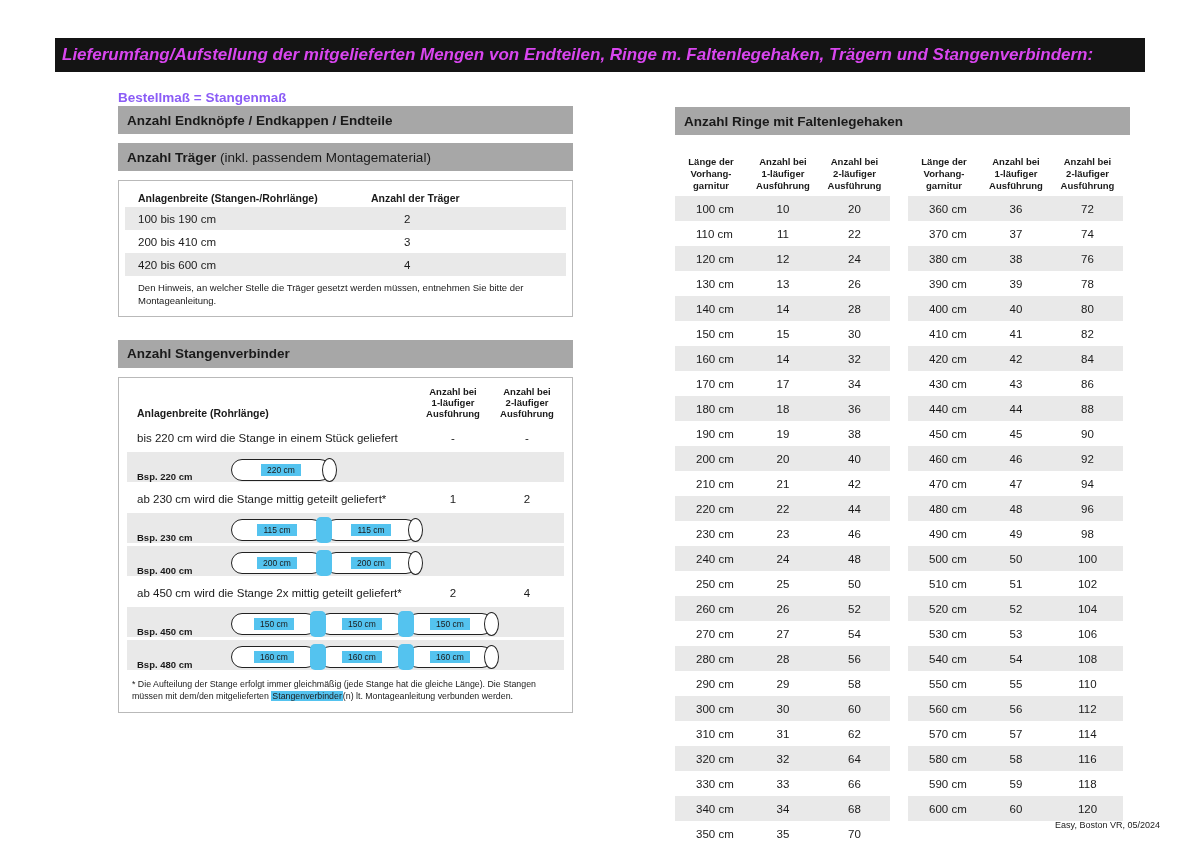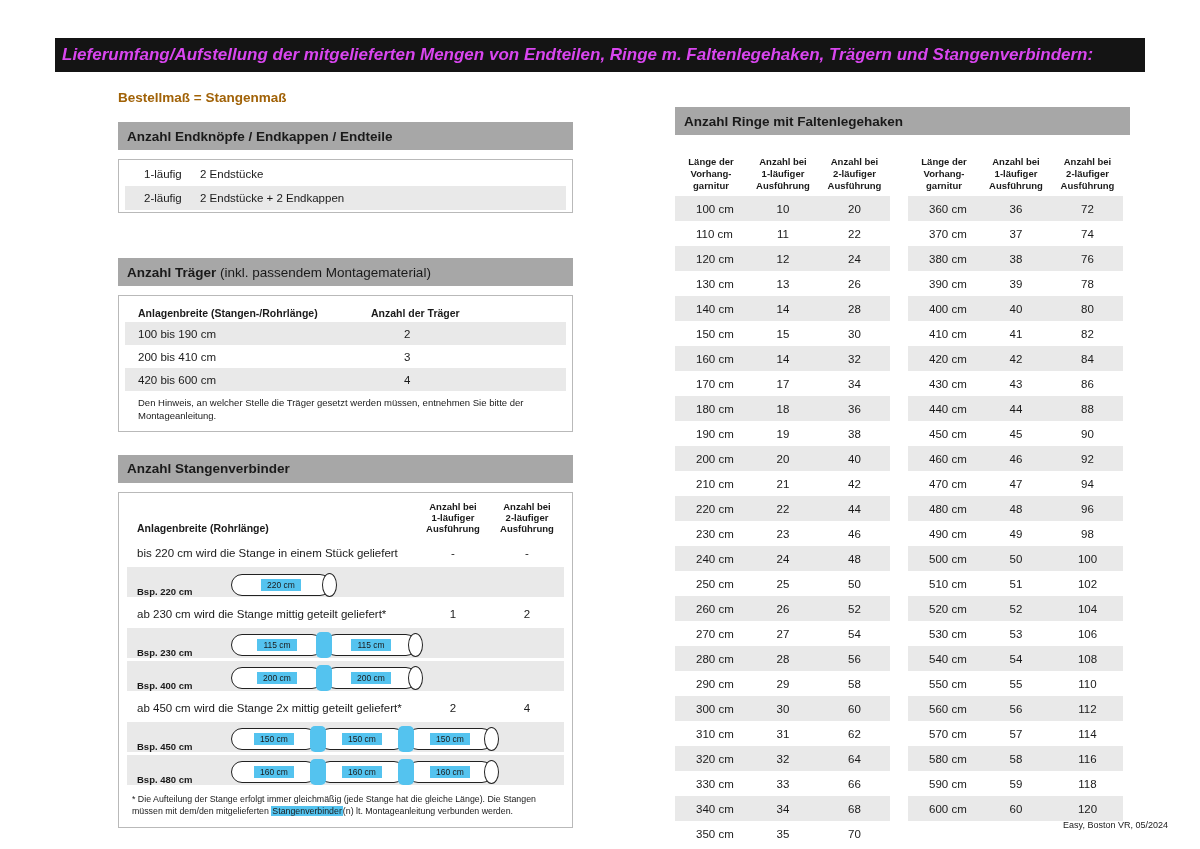--- a/index.html
+++ b/index.html
@@ -4,21 +4,21 @@
 <style>
   html,body{margin:0;padding:0}
   body{width:1200px;height:849px;position:relative;background:#fff;
        font-family:"Liberation Sans",sans-serif;color:#1a1a1a;overflow:hidden}
 
   .titlebar{position:absolute;left:55px;top:38px;width:1090px;height:34px;background:#141414;
             color:#d946ef;font-weight:bold;font-style:italic;font-size:17px;display:flex;
             align-items:center;padding-left:7px;box-sizing:border-box;white-space:nowrap}
 
   .left-col{position:absolute;left:118px;top:90px;width:455px}
-  .subtitle{color:#a16207;font-weight:bold;font-size:13.5px;margin:0 0 17px 0}
+  .subtitle{color:#8b5cf6;font-weight:bold;font-size:13.5px;margin:0 0 1px 0}
 
   .section-bar{background:#a7a7a7;height:28px;display:flex;align-items:center;padding-left:9px;
                font-size:13.5px;margin-bottom:9px;box-sizing:border-box;white-space:pre}
   .section-bar b{font-weight:bold}
   .section-bar .normal{font-weight:normal}
 
   .box{border:1px solid #b9b9b9;background:#fff;box-sizing:border-box}
 
   .endteile-box{padding:2px 6px;margin-bottom:45px}
   .kv-row{display:flex;align-items:center;height:24px;font-size:11.5px}
@@ -65,45 +65,33 @@
   .ring-header{display:flex;align-items:flex-end;padding-bottom:4px;font-weight:bold;font-size:9.5px;
                line-height:1.25;text-align:center;min-height:48px}
   .ring-h{width:72px}
   .ring-h:last-child{width:71px}
   .ring-row{display:flex;align-items:center;height:25px;font-size:11.5px}
   .ring-row.stripe{background:#e9e9e9}
   .ring-len{width:72px;padding-left:21px;box-sizing:border-box}
   .ring-c2{width:72px;text-align:center}
   .ring-c3{width:71px;text-align:center}
 
-  .footer{position:absolute;right:32px;top:820px;font-size:9px}
+  .footer{position:absolute;right:40px;top:820px;font-size:9px}
 </style>
 </head>
 <body>
 
 <div class="titlebar">Lieferumfang/Aufstellung der mitgelieferten Mengen von Endteilen, Ringe m. Faltenlegehaken, Trägern und Stangenverbindern:</div>
 
 <div class="left-col">
 
   <div class="subtitle">Bestellmaß = Stangenmaß</div>
 
   <div class="section-bar">
     <b>Anzahl Endknöpfe / Endkappen / Endteile</b>
-  </div>
-  <div class="box endteile-box">
-    <div>
-        <div class="kv-row">
-          <span class="kv-label">1-läufig</span>
-          <span class="kv-value">2 Endstücke</span>
-        </div>
-        <div class="kv-row stripe">
-          <span class="kv-label">2-läufig</span>
-          <span class="kv-value">2 Endstücke + 2 Endkappen</span>
-        </div>
-      </div>
   </div>
 
   <div class="section-bar">
     <b>Anzahl Träger</b><span class="normal"> (inkl. passendem Montagematerial)</span>
   </div>
   <div class="box traeger-box">
     <div class="tr-header">
       <span class="tr-h1">Anlagenbreite (Stangen-/Rohrlänge)</span>
       <span class="tr-h2">Anzahl der Träger</span>
     </div>

